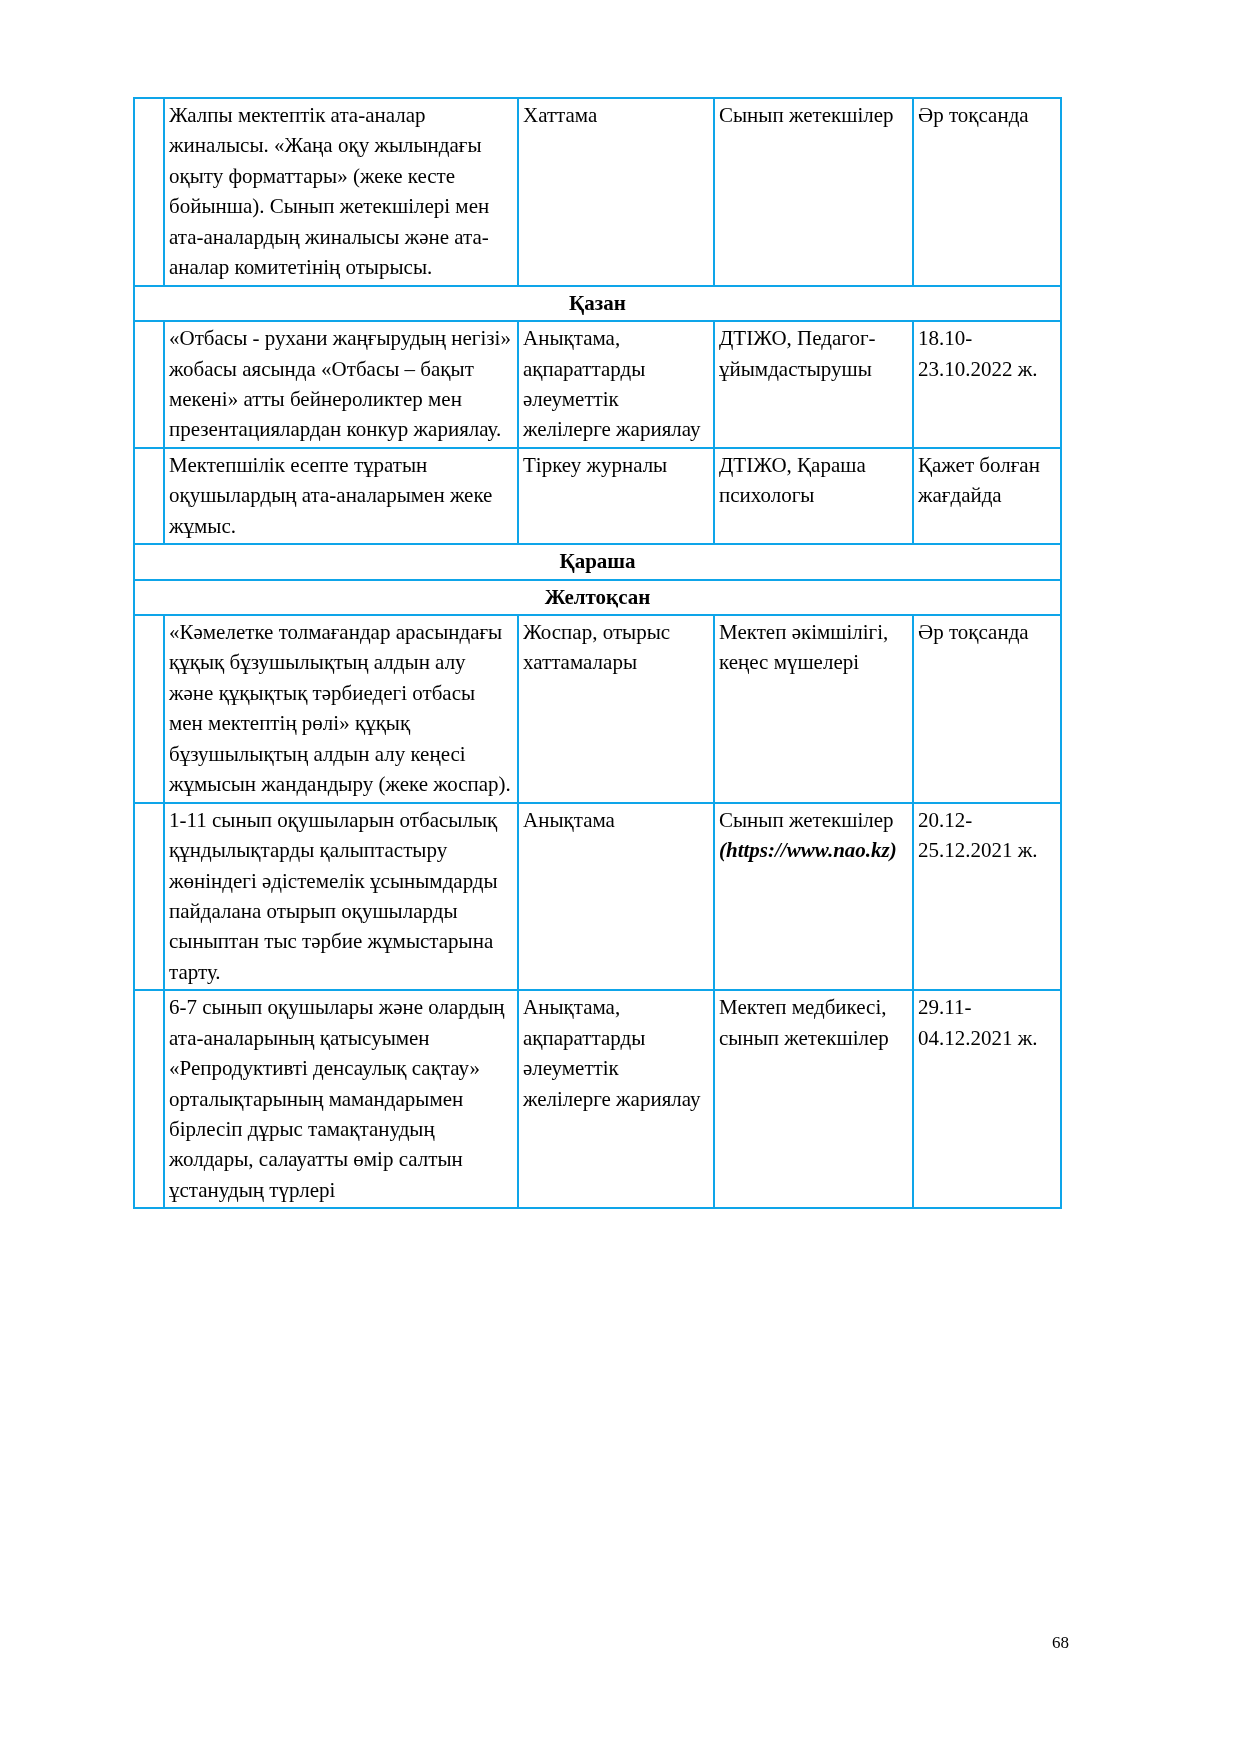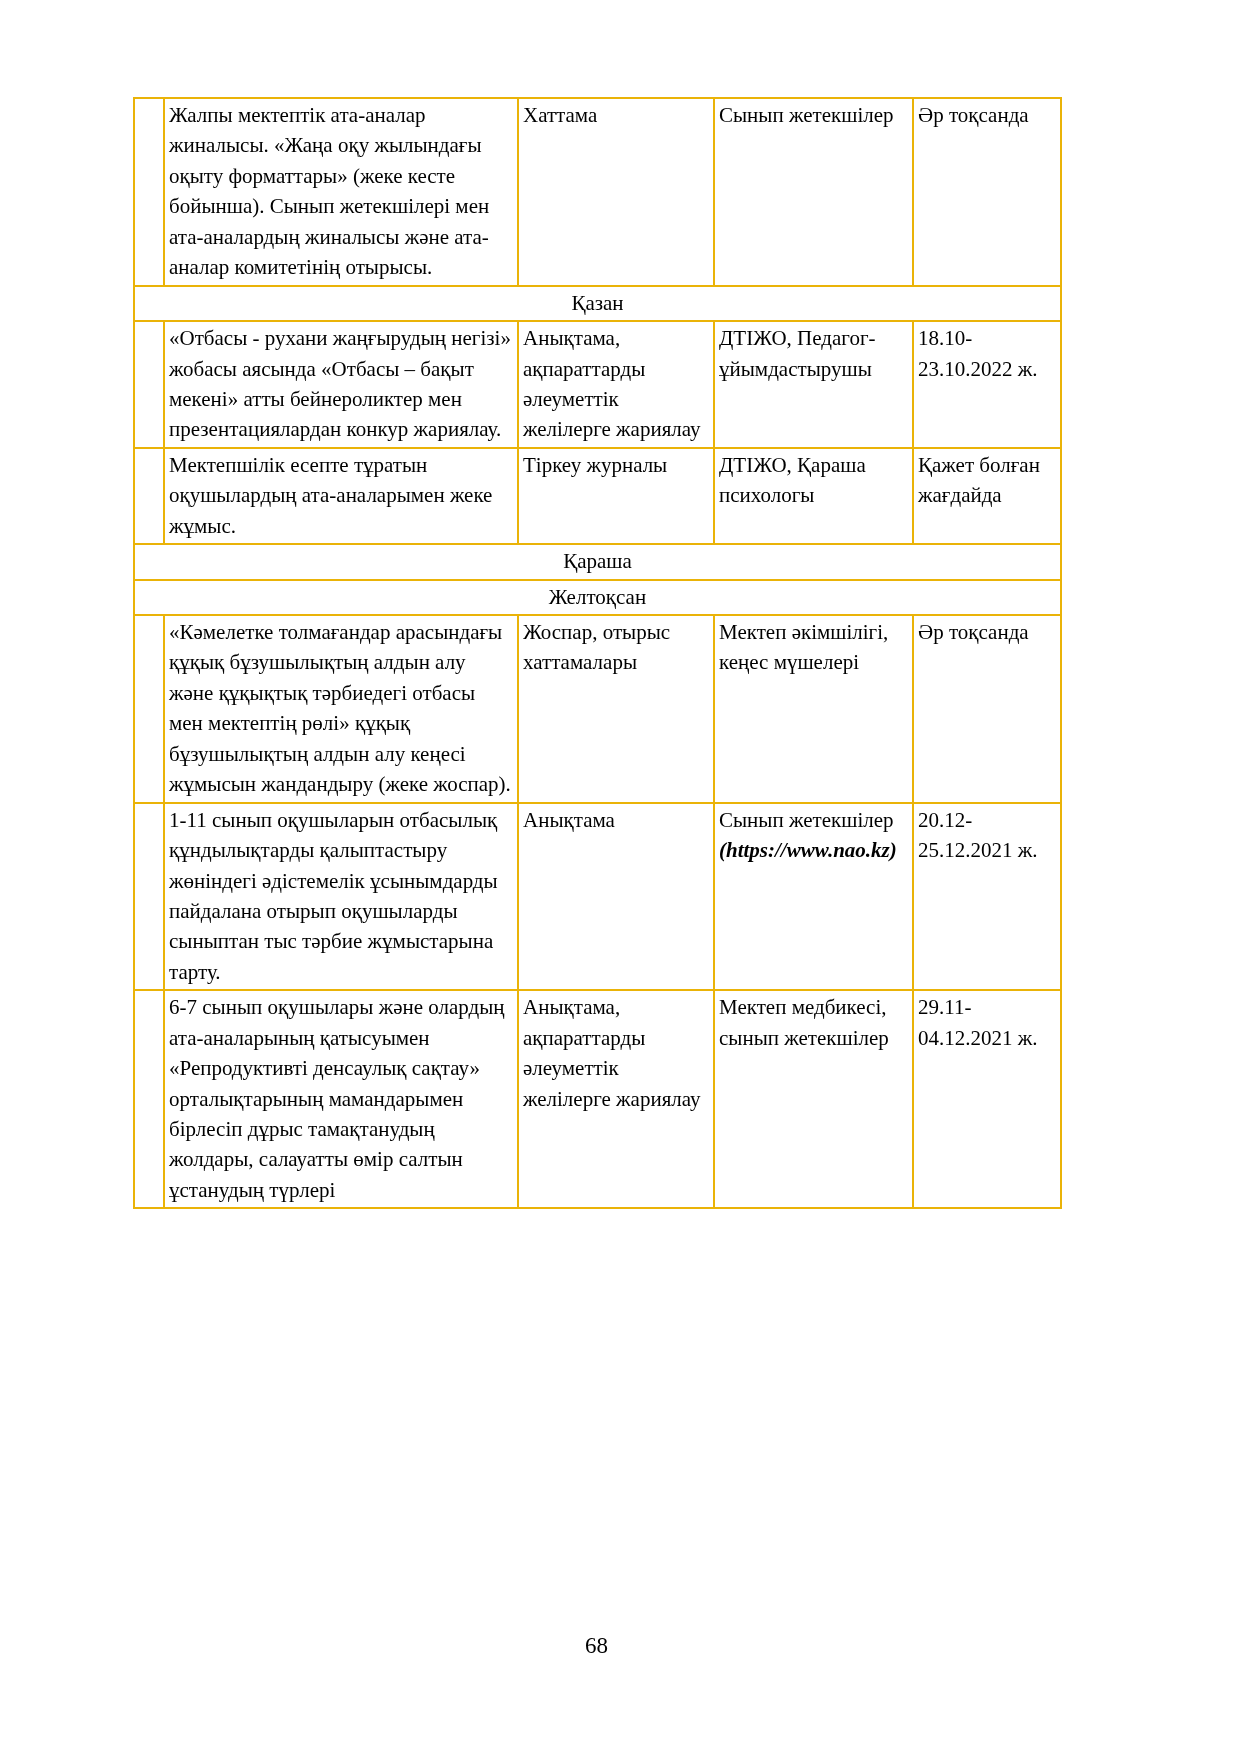--- a/index.html
+++ b/index.html
@@ -24,47 +24,47 @@
   }
   table.plan-table {
     position: absolute;
     left: 133px;
     top: 97px;
     width: 927px;
     border-collapse: collapse;
     table-layout: fixed;
   }
   table.plan-table td {
-    border: 2px solid #eab308;
+    border: 2px solid #0ea5e9;
     vertical-align: top;
     padding: 1px 4px 2px 4px;
     font-size: 21px;
     line-height: 1.45;
     overflow: hidden;
   }
   td.num-cell {
     padding: 1px 1px;
   }
   td.section-cell {
     text-align: center;
-    font-weight: normal;
+    font-weight: bold;
     padding-top: 0px;
     padding-bottom: 2px;
   }
   .doc-link {
     font-weight: bold;
     font-style: italic;
   }
   .page-number {
     position: absolute;
-    left: 133px;
+    left: 142px;
     top: 1633px;
     width: 927px;
-    text-align: center;
-    font-size: 23px;
+    text-align: right;
+    font-size: 17px;
   }
 </style>
 </head>
 <body>
 
 <div class="doc-page">
 
   <table class="plan-table">
     <colgroup>
       <col style="width:30px">

